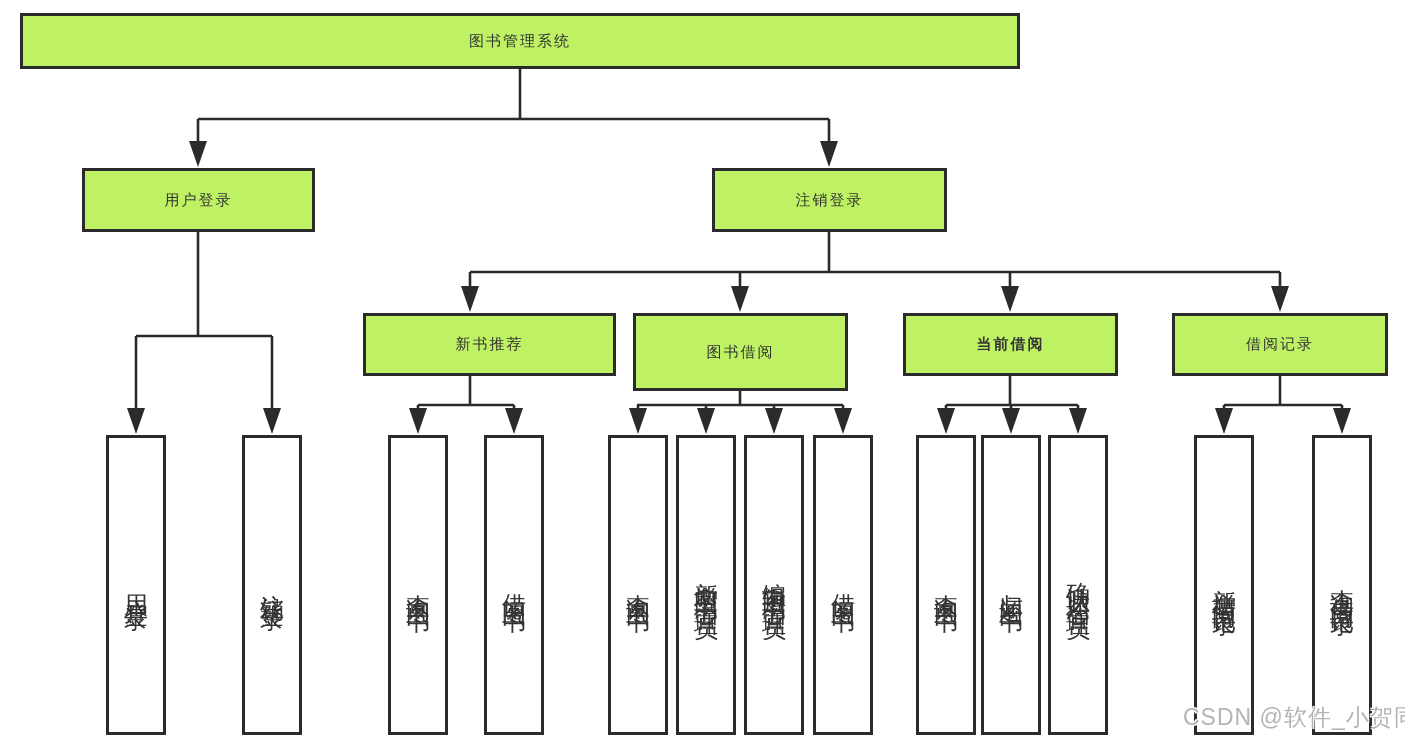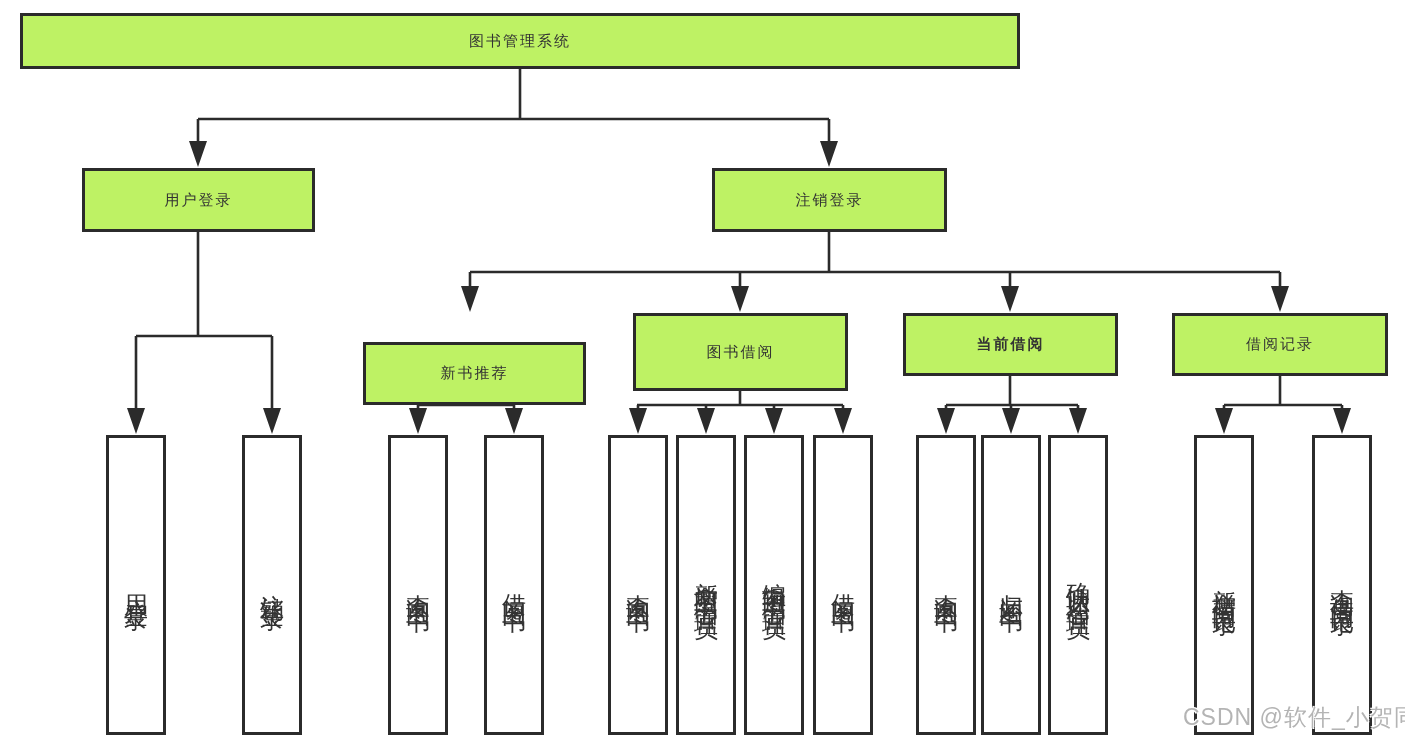--- a/index.html
+++ b/index.html
@@ -91,21 +91,21 @@
              M946 434 L937 408 L955 408 Z  M1011 434 L1002 408 L1020 408 Z
              M1078 434 L1069 408 L1087 408 Z
              M1224 434 L1215 408 L1233 408 Z  M1342 434 L1333 408 L1351 408 Z" fill="#2b2b2b" stroke="none"></path>
   </svg>
 
   <div class="hnode" style="left:20px; top:13px; width:1000px; height:56px;">图书管理系统</div>
 
   <div class="hnode" style="left:82px; top:168px; width:233px; height:64px;">用户登录</div>
   <div class="hnode" style="left:712px; top:168px; width:235px; height:64px;">注销登录</div>
 
-  <div class="hnode" style="left:363px; top:313px; width:223px; height:63px;margin-top:29px;">新书推荐</div>
+  <div class="hnode" style="left:363px; top:313px; width:253px; height:63px;">新书推荐</div>
   <div class="hnode" style="left:633px; top:313px; width:215px; height:78px;">图书借阅</div>
   <div class="hnode" style="left:903px; top:313px; width:215px; height:63px;font-weight:bold;">当前借阅</div>
   <div class="hnode" style="left:1172px; top:313px; width:216px; height:63px;">借阅记录</div>
 
   <div class="vnode" style="left:106px;">用户登录</div>
   <div class="vnode" style="left:242px;">注销登录</div>
 
   <div class="vnode" style="left:388px;">查询图书</div>
   <div class="vnode" style="left:484px;">借阅图书</div>
 

